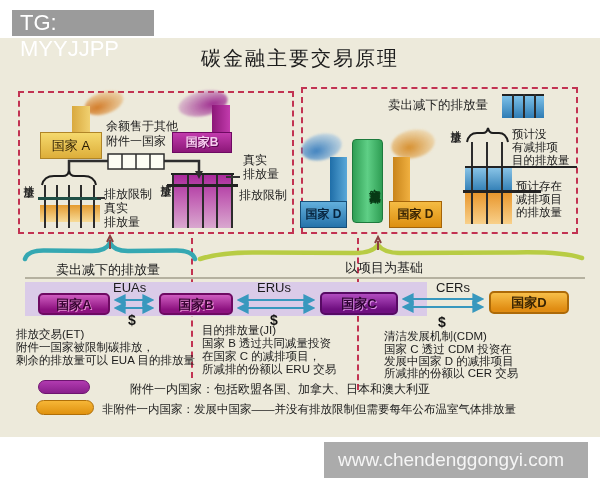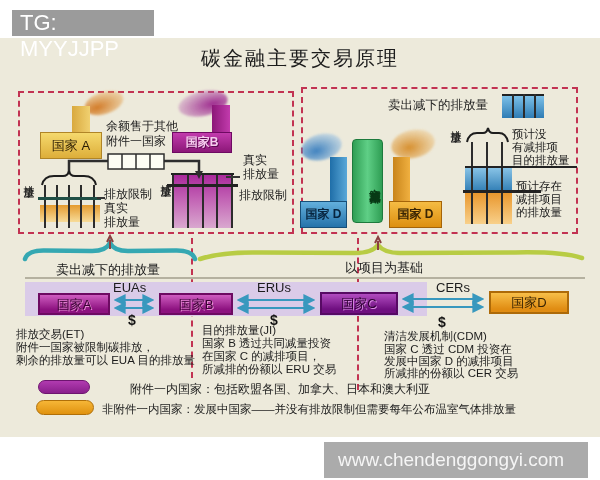--- a/index.html
+++ b/index.html
@@ -7,21 +7,21 @@
   body { font-family:"Liberation Sans","DejaVu Sans",sans-serif; }
   #stage { position:relative; width:600px; height:480px; background:#ffffff; overflow:hidden; }
   .abs { position:absolute; }
   .t { position:absolute; font-weight:400; color:#1c1c1c; white-space:nowrap; }
   .vt { writing-mode:vertical-rl; text-orientation:upright; letter-spacing:1px; }
   .cream { position:absolute; left:0; top:38px; width:600px; height:399px; background:#EDEADB; }
   .dashbox { position:absolute; border:2px dashed #C23352; }
   .rdash { position:absolute; width:0; border-left:2px dashed #C23352; }
   .hline { position:absolute; background:#b5b1a0; }
   .band { position:absolute; left:25px; top:282px; width:402px; height:34px; background:#DACBE8; }
-  .cbox { position:absolute; border-radius:0; text-align:center; font-weight:400; font-size:13px; line-height:19px; }
+  .cbox { position:absolute; border-radius:5px; text-align:center; font-weight:700; font-size:13px; line-height:19px; }
   .cbox.mag { background:linear-gradient(180deg,#cf5cc0 0%,#8d1280 80%); border:2px solid #6e0a62; color:#3a0634; text-shadow:1px 1px 0 rgba(244,160,225,.85); }
   .cbox.pur { background:linear-gradient(180deg,#b14cc0 0%,#6f0f80 80%); border:2px solid #570a64; color:#2e0332; text-shadow:1px 1px 0 rgba(232,160,240,.85); }
   .cbox.org { background:linear-gradient(180deg,#f8bf49 0%,#e08c12 85%); border:2px solid #ad6a08; color:#3a2503; }
   .bar { position:absolute; background:#2c2c2c; }
   .money { position:absolute; font-weight:700; font-size:14px; color:#111; }
   .pill { position:absolute; border-radius:8px; }
   .pill.purple { background:linear-gradient(180deg,#b13bb0,#8a1f8c); border:1px solid #6d156f; }
   .pill.orange { background:linear-gradient(180deg,#f6b637,#e0920f); border:1px solid #b06f08; }
   .badge { position:absolute; background:#9b9b9b; color:#ffffff; font-weight:400; }
   .smoke { position:absolute; border-radius:50%; filter:blur(1px); }

